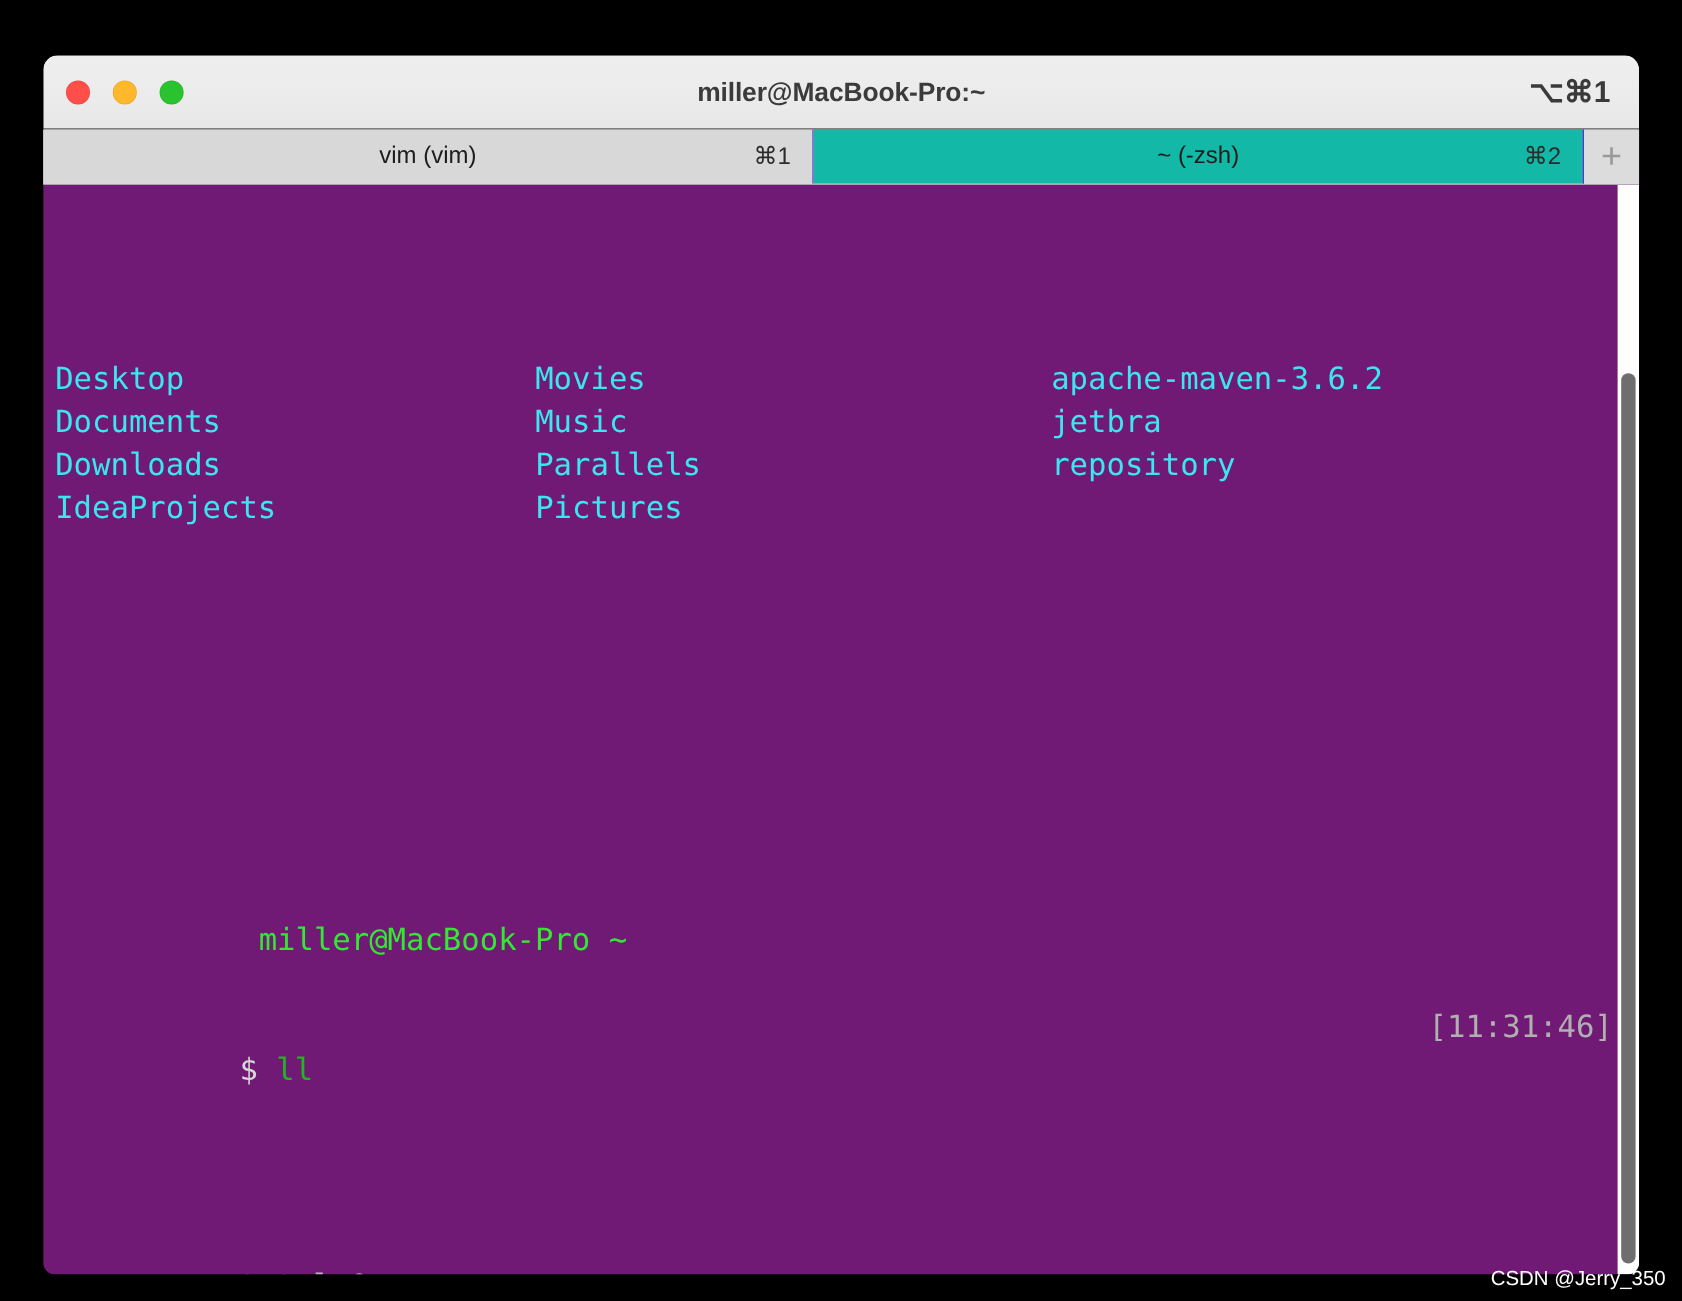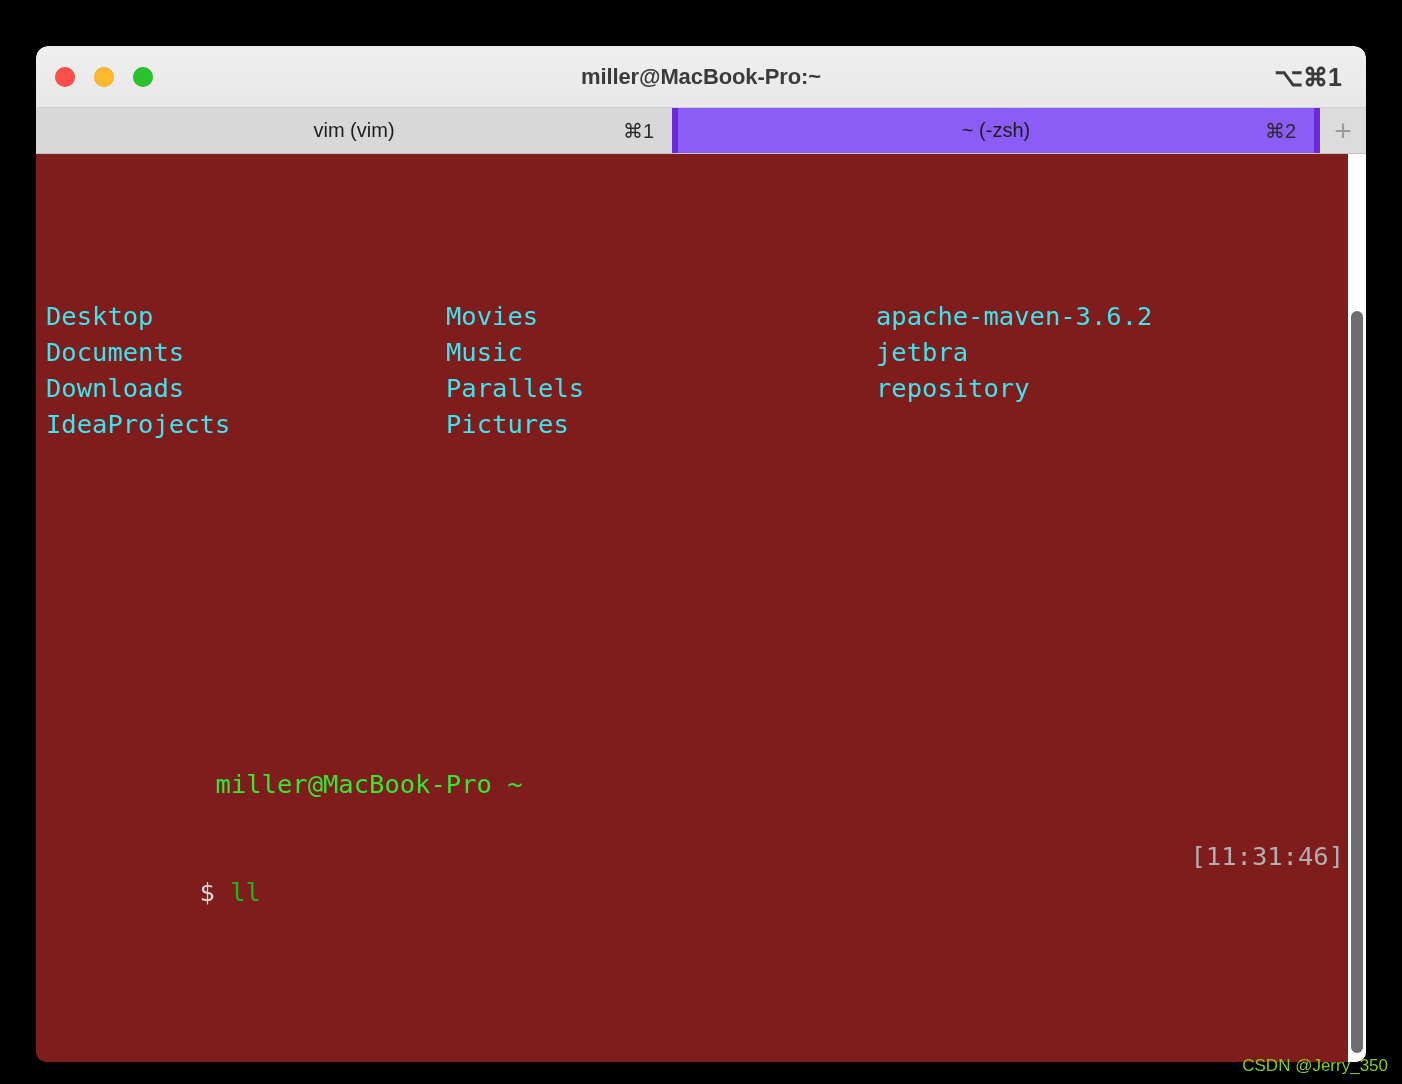--- a/index.html
+++ b/index.html
@@ -89,24 +89,24 @@
   }
   .tab {
     position: relative;
     flex: 1 1 0;
     display: flex;
     align-items: center;
     justify-content: center;
     font-family: "Liberation Sans", sans-serif;
     font-size: 20px;
     color: #1d1d1d;
-    border-right: 6px solid #6d28d9;
+    border-right: 1px solid #6d28d9;
   }
   .tab.inactive { background: #d8d8d8; }
-  .tab.active   { background: #8b5cf6; align-items: center; }
+  .tab.active   { background: #14b8a6; align-items: center; }
   .tab-shortcut {
     position: absolute;
     right: 18px;
     font-family: "Liberation Sans", sans-serif;
     font-size: 20px;
     color: #2b2b2b;
   }
   #new-tab-button {
     width: 46px;
     flex: 0 0 46px;
@@ -117,21 +117,21 @@
     color: #9a9a9a;
     font-size: 30px;
     font-family: "Liberation Sans", sans-serif;
     line-height: 1;
   }
 
   
   #terminal-body {
     position: relative;
     height: 908px;
-    background: #7f1d1d;
+    background: #701a75;
     overflow: hidden;
   }
 
   #term-text {
     position: absolute;
     left: 0; top: 0;
     width: 1330px;
     padding: 0;
     font-family: "DejaVu Sans Mono", monospace;
     font-size: 25.5px;
@@ -185,21 +185,21 @@
     border-radius: 6px;
   }
 
   
   #watermark {
     position: absolute;
     right: 14px;
     bottom: 8px;
     font-family: "Liberation Sans", sans-serif;
     font-size: 17px;
-    color: #84cc16;
+    color: #ffffff;
   }
 </style>
 </head>
 <body>
 
 <div id="desktop">
 
   <div id="terminal-window">
 
     <div id="title-bar">

